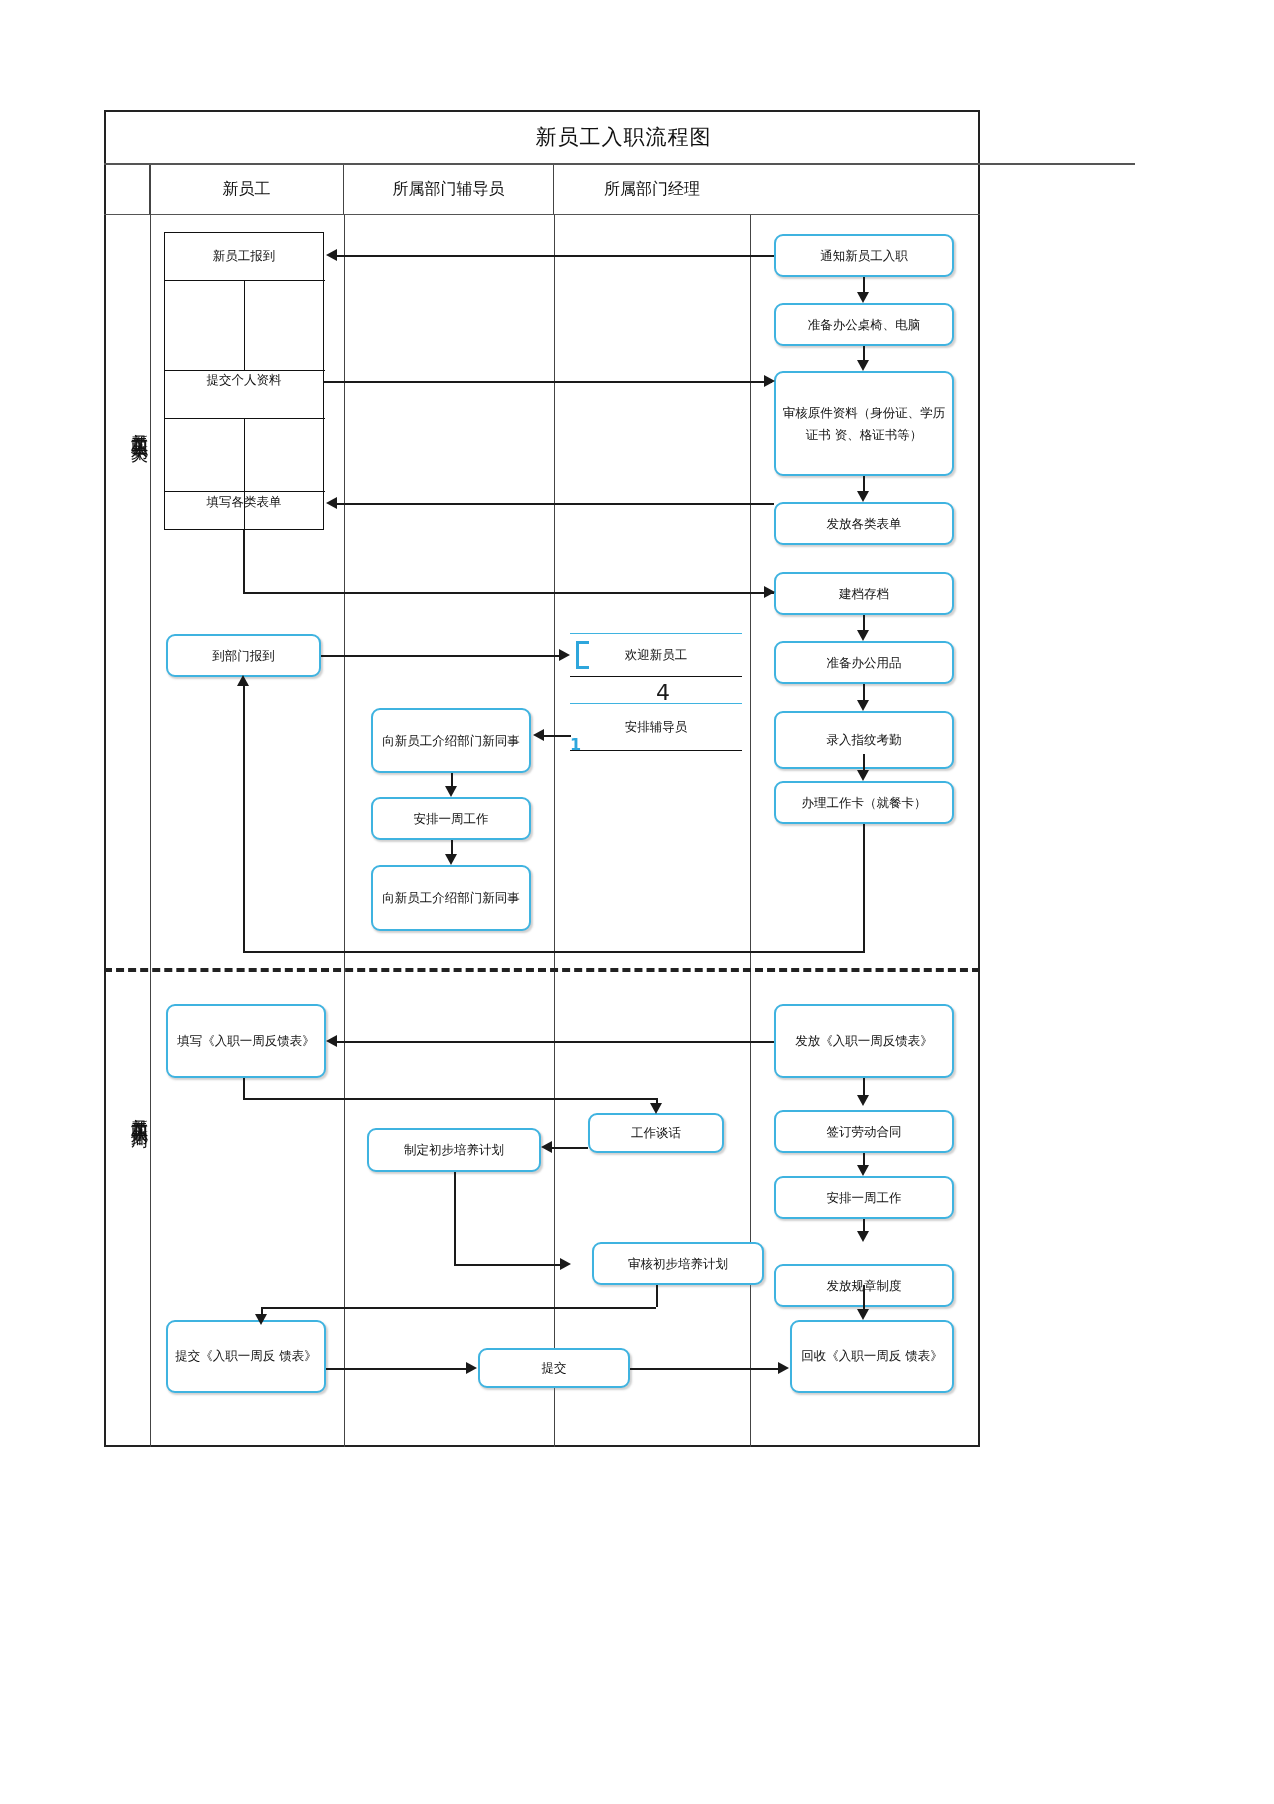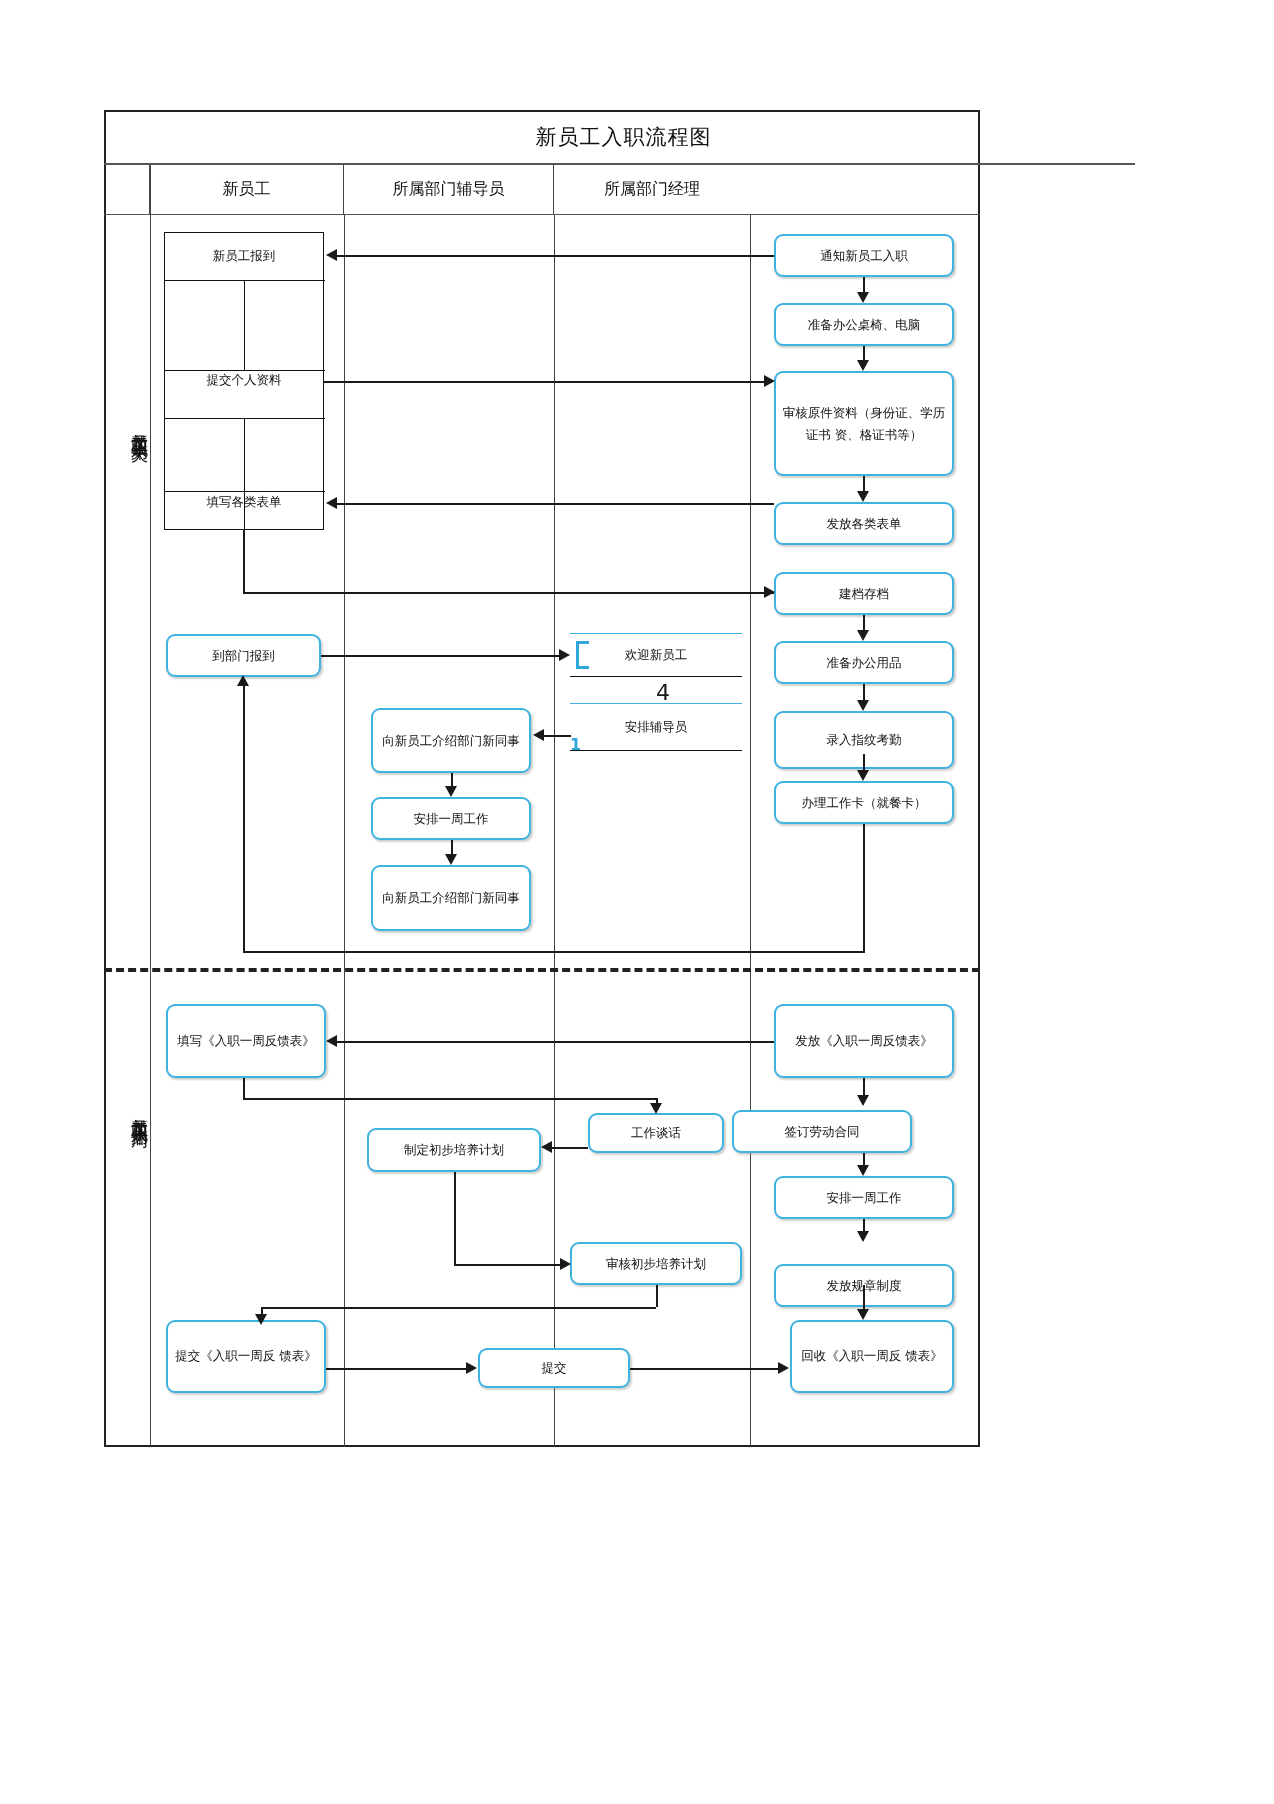--- a/index.html
+++ b/index.html
@@ -124,24 +124,24 @@
 
   <div class="node" style="left:371px;top:708px;width:160px;height:65px;line-height:1.9">向新员工介绍部门新同事</div>
   <div class="node" style="left:371px;top:797px;width:160px;height:43px">安排一周工作</div>
   <div class="node" style="left:371px;top:865px;width:160px;height:66px;line-height:1.9">向新员工介绍部门新同事</div>
 
   <div class="node" style="left:166px;top:1004px;width:160px;height:74px;line-height:1.95">填写《入职一周反馈表》</div>
   <div class="node" style="left:774px;top:1004px;width:180px;height:74px;line-height:1.95">发放《入职一周反馈表》</div>
 
   <div class="node" style="left:588px;top:1113px;width:136px;height:40px">工作谈话</div>
   <div class="node" style="left:367px;top:1128px;width:174px;height:44px">制定初步培养计划</div>
-  <div class="node" style="left:732px;top:1110px;width:180px;height:43px">签订劳动合同</div>
+  <div class="node" style="left:774px;top:1110px;width:180px;height:43px">签订劳动合同</div>
   <div class="node" style="left:774px;top:1176px;width:180px;height:43px">安排一周工作</div>
   <div class="node" style="left:774px;top:1264px;width:180px;height:43px">发放规章制度</div>
-  <div class="node" style="left:570px;top:1242px;width:172px;height:43px">审核初步培养计划</div>
+  <div class="node" style="left:592px;top:1242px;width:172px;height:43px">审核初步培养计划</div>
 
   <div class="node" style="left:166px;top:1320px;width:160px;height:73px;line-height:1.95">提交《入职一周反 馈表》</div>
   <div class="node" style="left:478px;top:1348px;width:152px;height:40px">提交</div>
   <div class="node" style="left:790px;top:1320px;width:164px;height:73px;line-height:1.95">回收《入职一周反 馈表》</div>
 
   <div class="ln-h" style="left:336px;top:255px;width:438px"></div>
   <div class="arw left" style="left:326px;top:249px"></div>
 
   <div class="ln-h" style="left:324px;top:381px;width:448px"></div>
   <div class="arw right" style="left:764px;top:375px"></div>

